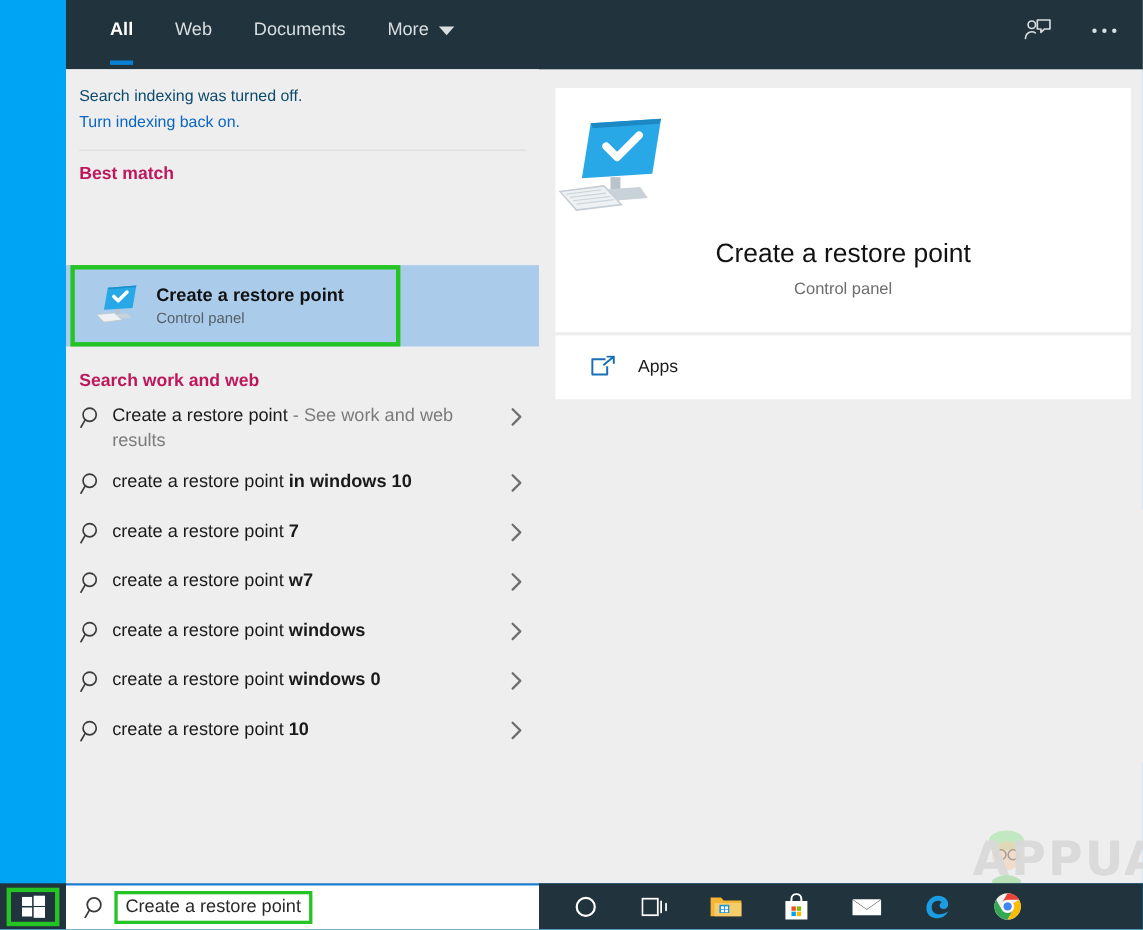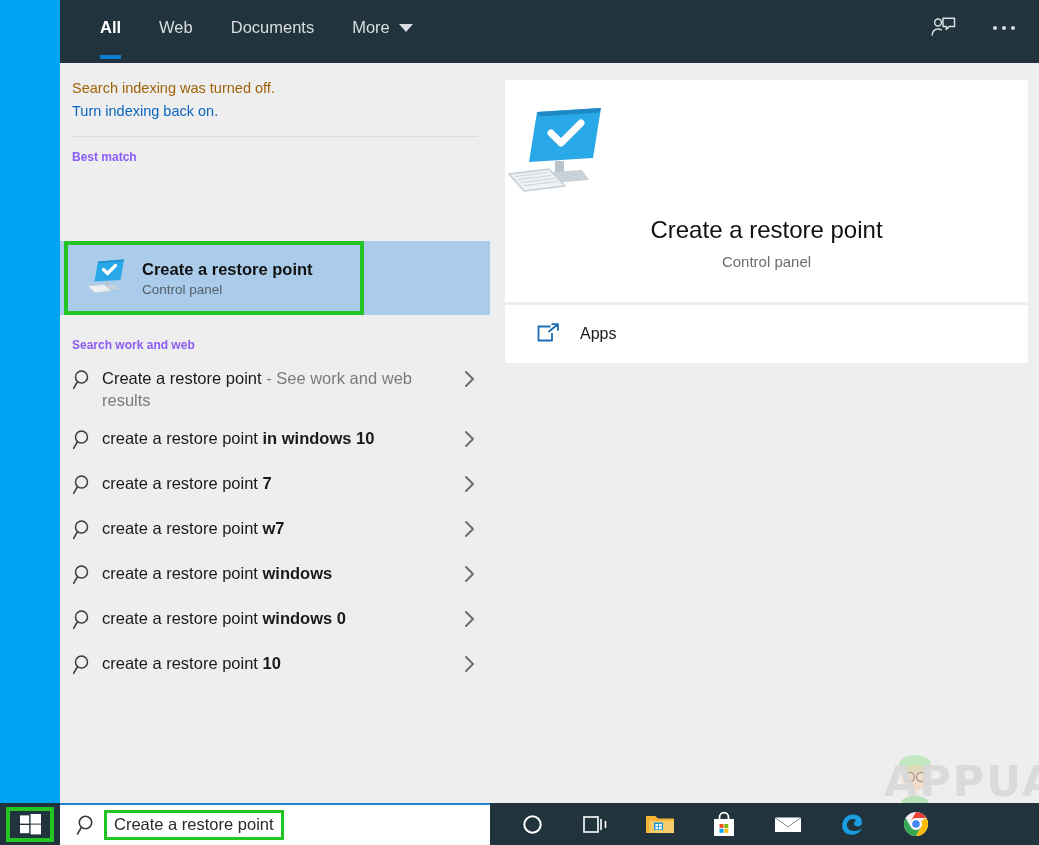--- a/index.html
+++ b/index.html
@@ -55,26 +55,26 @@
   .hdr-icon { cursor:pointer; display:flex; align-items:center; justify-content:center; width:34px; height:34px; }
   #dots { display:flex; gap:5px; align-items:center; }
   #dots i { width:4px; height:4px; border-radius:50%; background:#d9dee0; display:block; }
 
   
   #leftcol {
     position:absolute; left:0; top:63px; width:430px; height:740px;
     background:#eeeeee;
   }
   #indexnotice { padding:17px 12px 0 12px; }
-  #indexnotice .line1 { font-size:14.5px; color:#a16207; margin-bottom:7px; }
+  #indexnotice .line1 { font-size:14.5px; color:#0c4a6e; margin-bottom:7px; }
   #indexnotice .line2 { font-size:14.5px; color:#0a66c2; cursor:pointer; }
   .sep { height:1px; background:#dcdcdc; margin-top:17px; }
 
   .grouphdr {
-    font-size:12px; font-weight:bold; color:#8b5cf6;
+    font-size:16px; font-weight:bold; color:#be185d;
     padding:13px 0 10px 12px;
   }
 
   
   #bestmatch-hl {
     position:absolute; left:0; top:178px; width:430px; height:74px;
     background:#aaccea;
   }
   #bestmatch-box {
     position:absolute; left:4px; top:178px; width:300px; height:74px;

